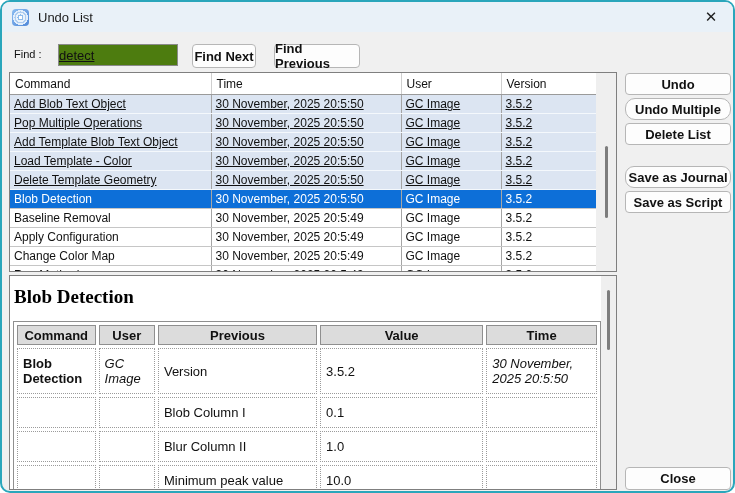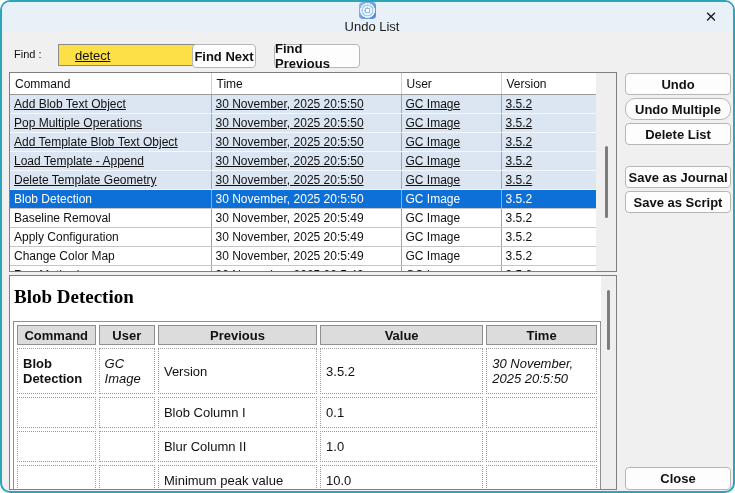--- a/index.html
+++ b/index.html
@@ -2,32 +2,32 @@
 <html style="--frame: #2aa6bb; --titlebar-bg: #e9f1f8; --body-bg: #f0f0f0; --tint: #dce5f2; --sel: #0d6fd8;"><head>
 <meta charset="utf-8">
 <style>
   html,body{margin:0;padding:0;background:#ffffff;}
   body{width:735px;height:493px;font-family:"Liberation Sans",sans-serif;}
   .window{position:relative;width:735px;height:493px;box-sizing:border-box;
     border:2px solid var(--frame,#2aa6bb);border-radius:10px;overflow:hidden;
     background:var(--body-bg,#f0f0f0);}
   
   .titlebar{position:absolute;left:0;top:0;right:0;height:30px;
-    background:var(--titlebar-bg,#e9f1f8);display:flex;align-items:center;padding:0 10px;flex-direction:column;}
+    background:var(--titlebar-bg,#e9f1f8);display:flex;align-items:center;padding:0 10px;}
   .app-icon{width:17px;height:17px;border-radius:4px;flex:0 0 auto;
     background:
       radial-gradient(circle at 50% 50%, #ffffff 0 1.5px, #8fbcec 1.5px 3px, #eaf3fc 3px 4.5px, #aecdf0 4.5px 6px, #e2eefb 6px 7.5px, rgba(0,0,0,0) 7.5px),
       linear-gradient(135deg,#8cbdf1,#5088d8);}
   .title-text{margin-left:9px;font-size:13px;color:#1b1b1b;}
   .close-x{position:absolute;right:10px;top:5px;width:24px;height:20px;display:flex;
     align-items:center;justify-content:center;font-size:15px;color:#1b1b1b;cursor:default;}
   
   .find-label{position:absolute;left:12px;top:46px;font-size:11px;color:#111;}
   .find-input{position:absolute;left:56px;top:42px;width:118px;height:20px;border:1px solid #8a8a8a;
-    background:#fde047;font-family:"Liberation Sans",sans-serif;font-size:13px;padding:0 16px;color:#111;text-decoration:underline;}
+    background:#4d7c0f;font-family:"Liberation Sans",sans-serif;font-size:13px;padding:0 0;color:#111;text-decoration:underline;}
   .btn{position:absolute;background:#fdfdfd;border:1px solid #b6b6b6;border-radius:4px;
     font-family:"Liberation Sans",sans-serif;font-size:13px;color:#111;
     display:flex;align-items:center;justify-content:center;cursor:default;font-weight:bold;}
   .find-next{left:190px;top:42px;width:62px;height:22px;}
   .find-prev{left:272px;top:42px;width:84px;height:22px;}
   
   .undo-wrap{position:absolute;left:7px;top:70px;width:608px;height:200px;box-sizing:border-box;
     border:1px solid #7f7f7f;background:#fff;display:flex;overflow:hidden;}
   table.undo{width:586px;border-collapse:collapse;table-layout:fixed;font-size:12px;color:#111;flex:0 0 auto;}
   table.undo th{height:21px;font-weight:normal;text-align:left;padding:0 0 0 5px;background:#fff;
@@ -40,21 +40,21 @@
   tr.tinted td{border-bottom:1px solid #f4f8fc;text-decoration:underline;}
   tr.plain td{border-bottom:1px solid #c6c6c6;}
   tr.selected{background:var(--sel,#0d6fd8);color:#fff;}
   tr.selected td{border-bottom:1px solid #c6c6c6;}
   .vscroll{width:20px;background:#efefef;position:relative;flex:0 0 auto;}
   .vscroll .thumb{position:absolute;left:9px;width:3px;background:#7d7d7d;border-radius:2px;}
   .undo-thumb{top:73px;height:72px;}
   
   .side-btn{left:623px;width:104px;height:20px;}
   .b-undo{top:71px;} .b-undomulti{top:96px;border-radius:10px;} .b-delete{top:121px;}
-  .b-journal{top:164px;} .b-script{top:189px;}
+  .b-journal{top:164px;border-radius:9px;} .b-script{top:189px;}
   .b-close{top:465px;height:21px;}
   
   .panel{position:absolute;left:7px;top:273px;width:608px;height:215px;box-sizing:border-box;
     border:1px solid #7f7f7f;background:#fff;overflow:hidden;}
   .panel-scroll{position:absolute;top:0;right:0;width:15px;height:100%;background:#efefef;}
   .panel-scroll .thumb{position:absolute;left:6px;width:3px;background:#7d7d7d;border-radius:2px;top:14px;height:60px;}
   .detail-heading{position:absolute;left:4px;top:10px;font-family:"Liberation Serif","DejaVu Serif",serif;
     font-weight:bold;font-size:19px;color:#000;}
   table.detail{position:absolute;left:3px;top:45px;width:588px;table-layout:fixed;
     border-collapse:separate;border-spacing:3px;background:#fff;border:1px solid #8f8f8f;
@@ -111,21 +111,21 @@
             <td>GC Image</td>
             <td>3.5.2</td>
           </tr>
           <tr class="tinted">
             <td>Add Template Blob Text Object</td>
             <td>30 November, 2025 20:5:50</td>
             <td>GC Image</td>
             <td>3.5.2</td>
           </tr>
           <tr class="tinted">
-            <td>Load Template - Append</td>
+            <td>Load Template - Color</td>
             <td>30 November, 2025 20:5:50</td>
             <td>GC Image</td>
             <td>3.5.2</td>
           </tr>
           <tr class="tinted">
             <td>Delete Template Geometry</td>
             <td>30 November, 2025 20:5:50</td>
             <td>GC Image</td>
             <td>3.5.2</td>
           </tr>

